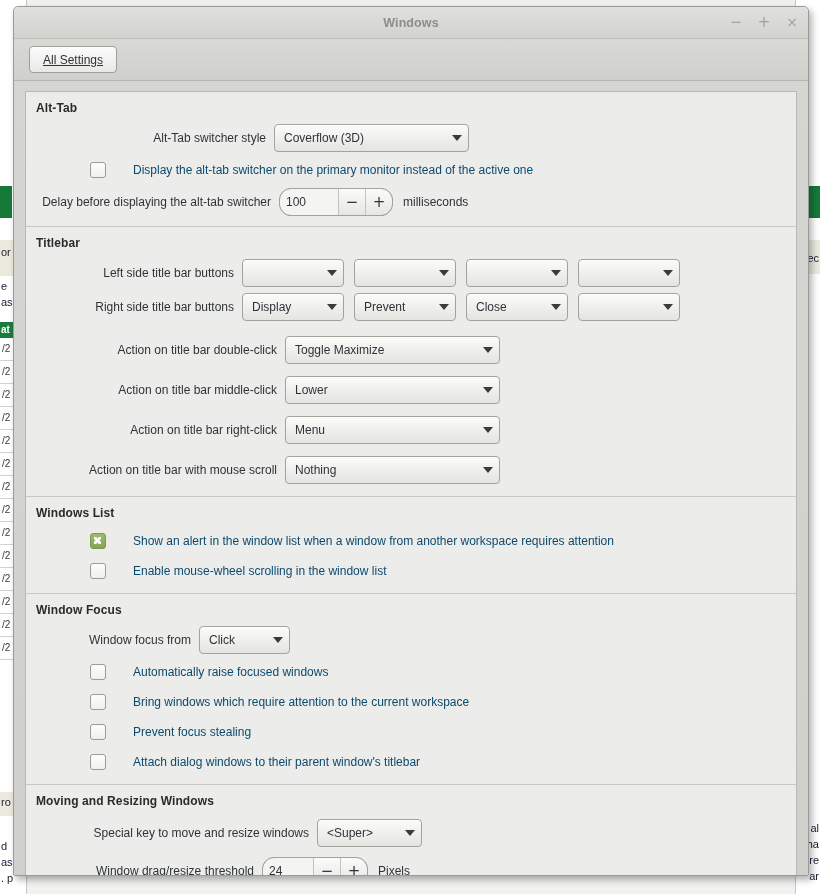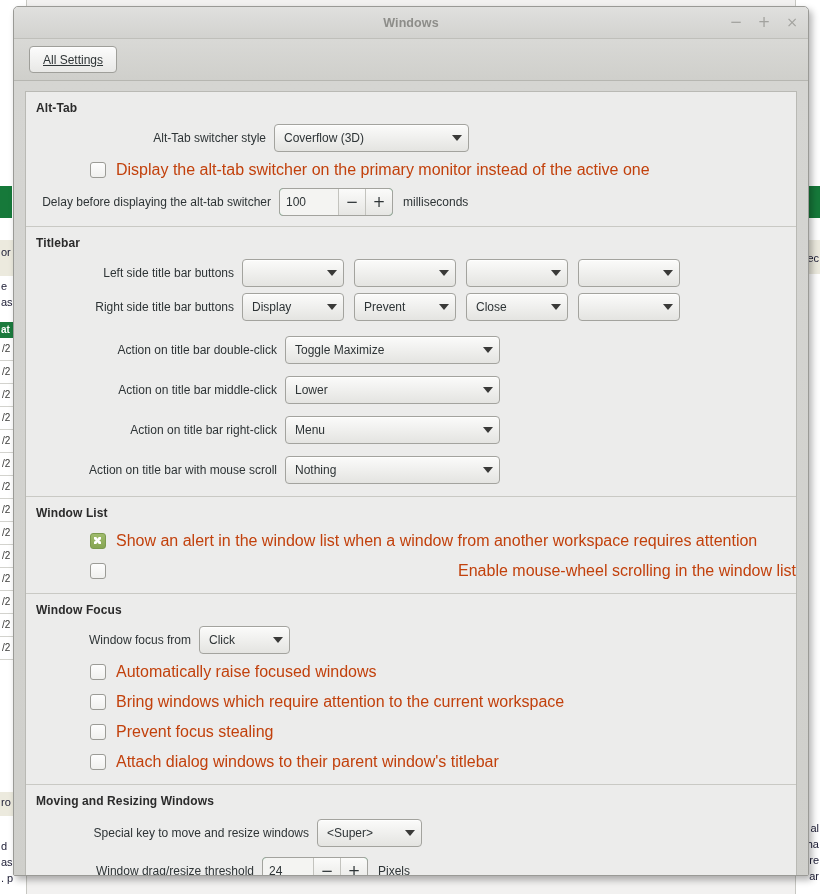--- a/index.html
+++ b/index.html
@@ -179,26 +179,26 @@
   }
   .chkbox.checked::after {
     content: "";
     position: absolute; left: 3px; top: 3px;
     width: 7px; height: 7px;
     background: #ffffff;
     clip-path: polygon(0 0, 33% 0, 50% 25%, 67% 0, 100% 0, 100% 33%, 75% 50%,
                        100% 67%, 100% 100%, 67% 100%, 50% 75%, 33% 100%,
                        0 100%, 0 67%, 25% 50%, 0 33%);
   }
-  .chklabel { font-size: 16px; color: #c2410c; white-space: nowrap; }
+  .chklabel { font-size: 12px; color: #0c4a6e; white-space: nowrap; margin-left: 17px; }
 
   
   .spin {
     display: inline-flex; align-items: stretch; height: 26px;
-    border: 1px solid #a3a39e; border-radius: 4px; overflow: hidden;
+    border: 1px solid #a3a39e; border-radius: 12px; overflow: hidden;
     background: #15803d;
   }
   .spin .sval {
     width: 46px; padding: 0 6px; display: flex; align-items: center;
     background: #f4f4f2; font-size: 12px; color: #2e3436;
     border-right: 1px solid #c3c3be;
   }
   .spin .sbtn {
     width: 26px; display: flex; align-items: center; justify-content: center;
     background: linear-gradient(to bottom, #fbfbfa 0%, #e6e6e3 100%);
@@ -371,28 +371,28 @@
       <div class="row" style="padding:6px 0 12px 0;">
         <div class="lbl w1" style="width:251px;">Action on title bar with mouse scroll</div>
         <div class="combo w-action">
           <span class="ctext">Nothing</span>
           <span class="arrow"></span>
         </div>
       </div>
     </div>
 
     <div class="section">
-      <div class="section-title">Window List</div>
+      <div class="section-title">Windows List</div>
 
       <div class="chkrow" style="padding-left:64px;">
         <span class="chkbox checked"></span>
         <span class="chklabel">Show an alert in the window list when a window from another workspace requires attention</span>
       </div>
 
-      <div class="chkrow" style="padding-left:64px;padding-bottom:11px;justify-content:space-between;">
+      <div class="chkrow" style="padding-left:64px;padding-bottom:11px;">
         <span class="chkbox"></span>
         <span class="chklabel">Enable mouse-wheel scrolling in the window list</span>
       </div>
     </div>
 
     <div class="section">
       <div class="section-title">Window Focus</div>
 
       <div class="row">
         <div class="lbl w1" style="width:165px;">Window focus from</div>

